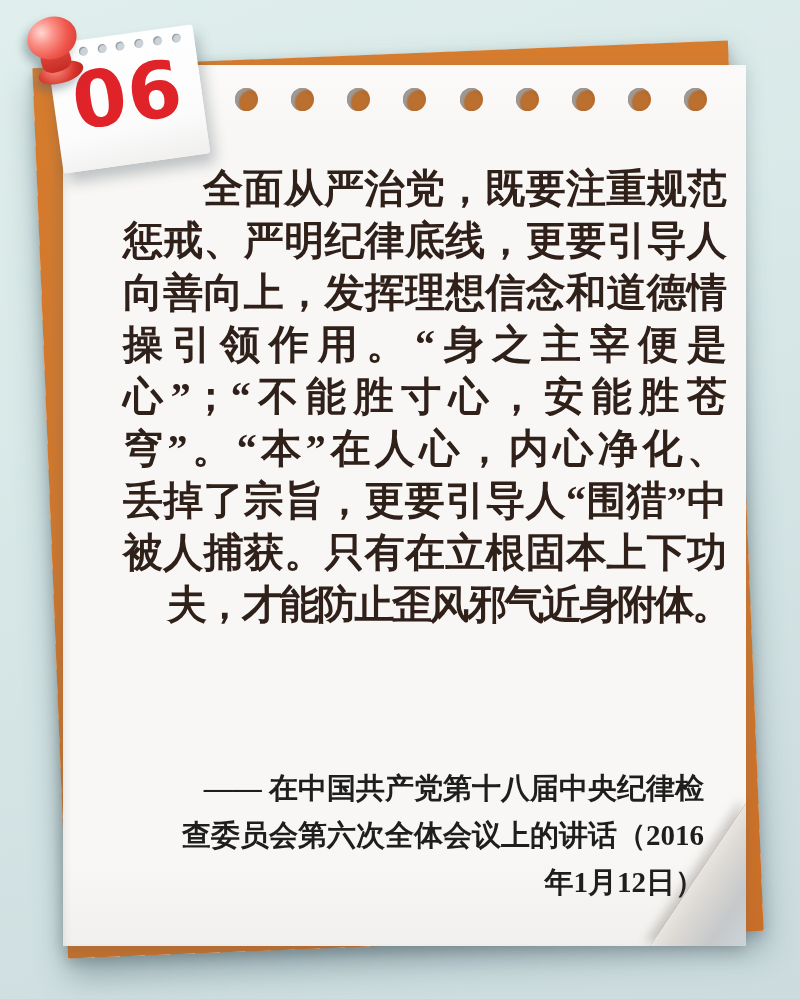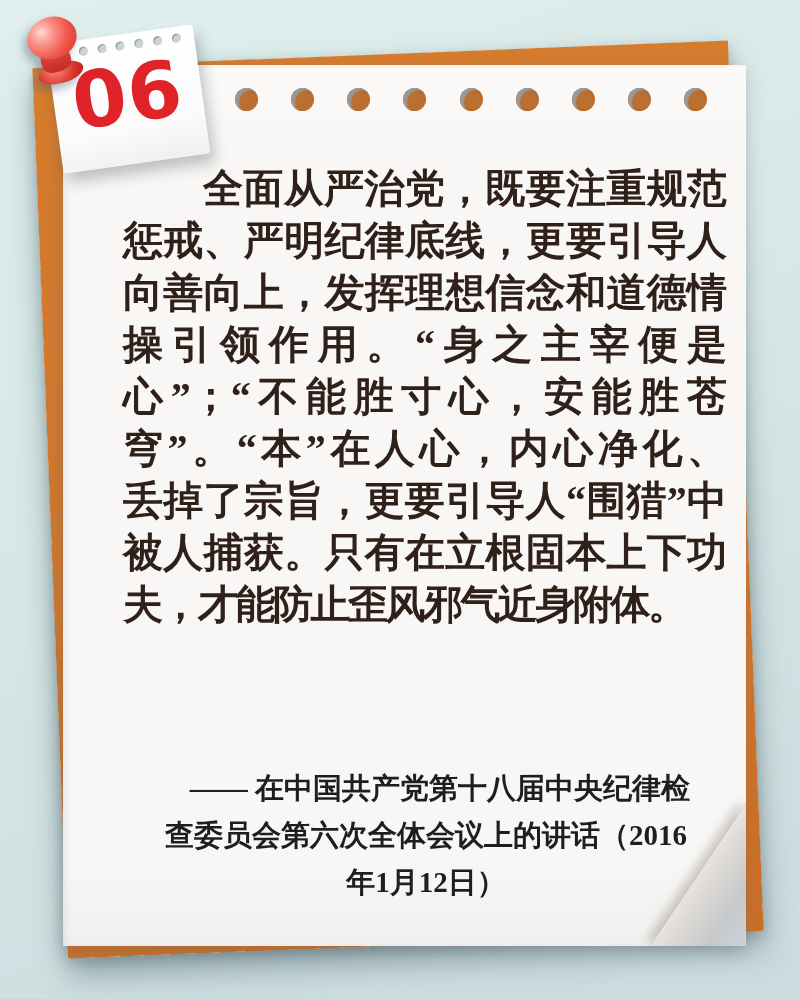--- a/index.html
+++ b/index.html
@@ -41,28 +41,28 @@
     box-shadow: inset 5px 3px 2px -1px rgba(152, 162, 170, 0.85);
   }
 
   
   .quote {
     position: absolute; left: 60px; top: 98px; width: 604px;
     color: #30201a; font-size: 40px; line-height: 52px; font-weight: 700;
   }
   .q-line { text-align: justify; text-align-last: justify; white-space: nowrap; }
   .q-line.first { text-indent: 2em; }
-  .q-line.last { text-align-last: left; letter-spacing: -2.5px; }
+  .q-line.last { text-align-last: left; letter-spacing: -2.5px; margin-left: 44px; }
 
   
   .attribution {
     position: absolute; left: 85px; top: 700px; width: 556px;
     color: #1e1e1e; font-size: 29px; line-height: 47px; font-weight: 700;
   }
-  .a-line { text-align: center; white-space: nowrap; }
+  .a-line { text-align: right; white-space: nowrap; }
   .a-line.indent { text-indent: 0.95em; }
 
   
   .curl {
     position: absolute; right: 0; bottom: 0; width: 96px; height: 143px;
     filter: drop-shadow(-5px -4px 5px rgba(70, 60, 50, 0.25));
   }
   .curl-inner {
     width: 100%; height: 100%;
     clip-path: polygon(100% 0, 0 100%, 100% 100%);

